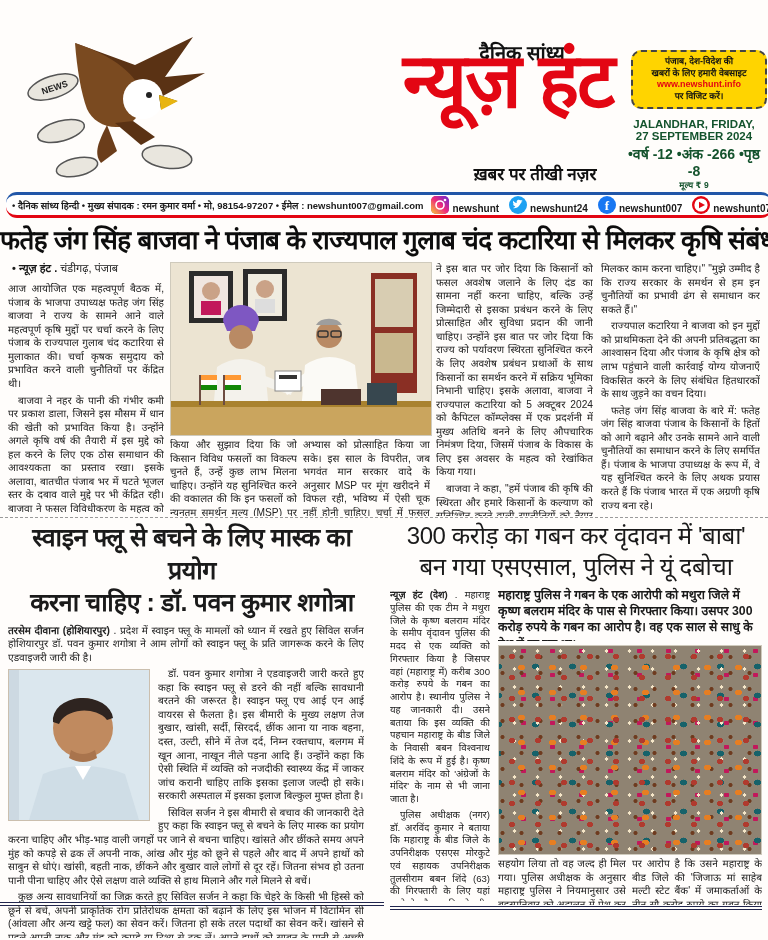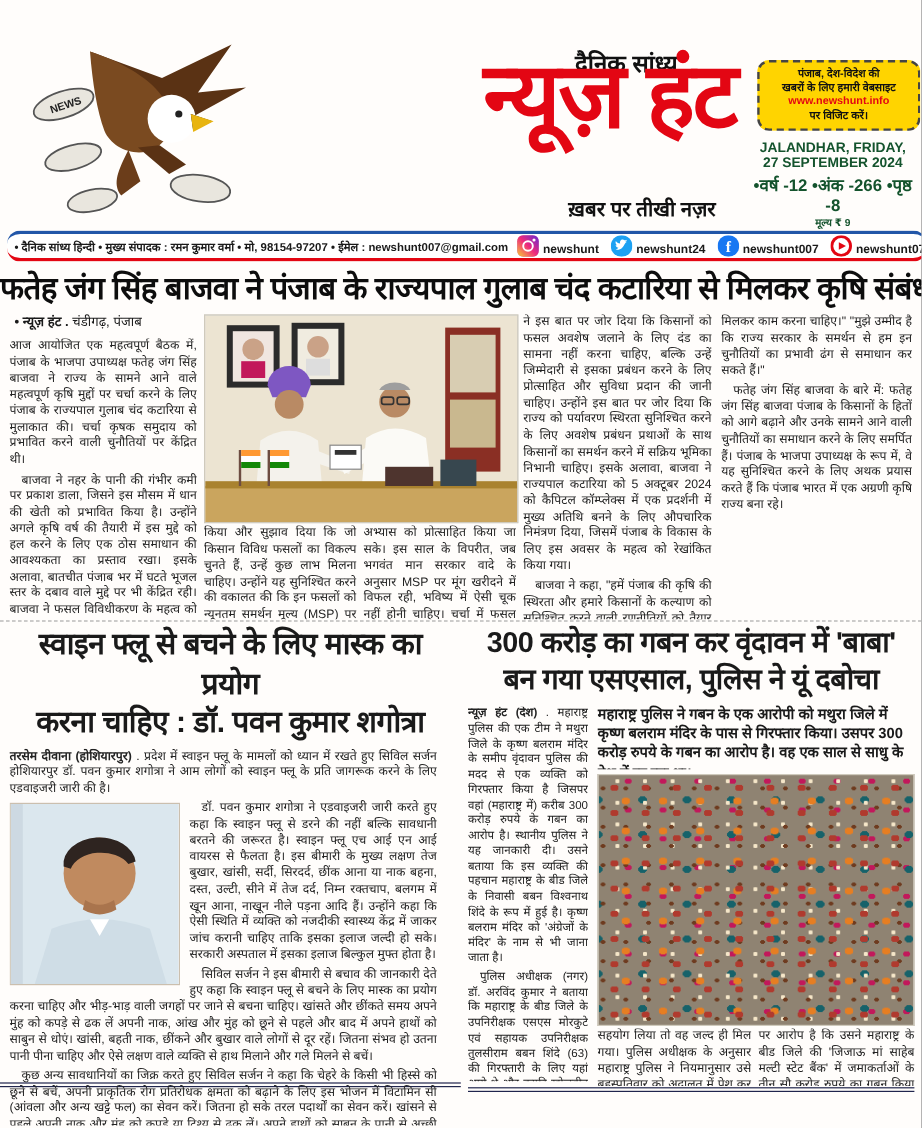--- a/index.html
+++ b/index.html
@@ -27,21 +27,21 @@
   .icn{width:18px;height:18px;display:inline-block;flex:0 0 auto;}
   
   .h1{font-size:26px;font-weight:800;color:#0d0d0d;text-align:center;white-space:nowrap;letter-spacing:-0.5px;}
   .by{font-size:11px;}
   .body{font-size:10.2px;line-height:1.33;text-align:justify;color:#222;overflow:hidden;}
   .body p{margin:0 0 3px 0;text-indent:10px;}
   .body p.noind{text-indent:0;}
   .photo{background:#ddd;overflow:hidden;border:1px solid #cfcabc;}
   .divider{border-top:1px dashed #9a9a9a;}
   .h2{font-size:25px;font-weight:800;text-align:center;line-height:1.3;letter-spacing:-0.4px;}
-  .h3{font-size:24px;font-weight:700;text-align:center;line-height:1.28;letter-spacing:-0.4px;}
+  .h3{font-size:24px;font-weight:400;text-align:center;line-height:1.28;letter-spacing:-0.4px;}
   .lead3{font-size:12.3px;font-weight:700;line-height:1.32;color:#1a1a1a;text-align:left;overflow:hidden;}
   .floatimg{float:left;margin:2px 8px 2px 0;}
   
   .crowd{background-color:#8f8372;background-image:
       radial-gradient(#b03a2e 18%,transparent 19%),
       radial-gradient(#e67e22 16%,transparent 17%),
       radial-gradient(#6e3b1f 15%,transparent 16%),
       radial-gradient(#f5e6c8 12%,transparent 13%),
       radial-gradient(#16626a 14%,transparent 15%),
       radial-gradient(#c2185b 13%,transparent 14%);
@@ -200,20 +200,21 @@
   </div>
   <div class="abs body" style="left:303px;top:438px;width:127px;height:78px">
     <p class="noind">अभ्यास को प्रोत्साहित किया जा सके। इस साल के विपरीत, जब भगवंत मान सरकार वादे के अनुसार MSP पर मूंग खरीदने में विफल रही, भविष्य में ऐसी चूक नहीं होनी चाहिए। चर्चा में फसल अवशेष प्रबंधन पर भी चर्चा हुई। बाजवा</p>
   </div>
   <div class="abs body" style="left:436px;top:262px;width:157px;height:254px">
     <p class="noind">ने इस बात पर जोर दिया कि किसानों को फसल अवशेष जलाने के लिए दंड का सामना नहीं करना चाहिए, बल्कि उन्हें जिम्मेदारी से इसका प्रबंधन करने के लिए प्रोत्साहित और सुविधा प्रदान की जानी चाहिए। उन्होंने इस बात पर जोर दिया कि राज्य को पर्यावरण स्थिरता सुनिश्चित करने के लिए अवशेष प्रबंधन प्रथाओं के साथ किसानों का समर्थन करने में सक्रिय भूमिका निभानी चाहिए। इसके अलावा, बाजवा ने राज्यपाल कटारिया को 5 अक्टूबर 2024 को कैपिटल कॉम्प्लेक्स में एक प्रदर्शनी में मुख्य अतिथि बनने के लिए औपचारिक निमंत्रण दिया, जिसमें पंजाब के विकास के लिए इस अवसर के महत्व को रेखांकित किया गया।</p>
     <p>बाजवा ने कहा, "हमें पंजाब की कृषि की स्थिरता और हमारे किसानों के कल्याण को सुनिश्चित करने वाली रणनीतियों को तैयार करने के लिए</p>
   </div>
   <div class="abs body" style="left:601px;top:262px;width:159px;height:254px">
     <p class="noind">मिलकर काम करना चाहिए।" "मुझे उम्मीद है कि राज्य सरकार के समर्थन से हम इन चुनौतियों का प्रभावी ढंग से समाधान कर सकते हैं।"</p>
+    <p>राज्यपाल कटारिया ने बाजवा को इन मुद्दों को प्राथमिकता देने की अपनी प्रतिबद्धता का आश्वासन दिया और पंजाब के कृषि क्षेत्र को लाभ पहुंचाने वाली कार्रवाई योग्य योजनाएँ विकसित करने के लिए संबंधित हितधारकों के साथ जुड़ने का वचन दिया।</p>
     <p>फतेह जंग सिंह बाजवा के बारे में: फतेह जंग सिंह बाजवा पंजाब के किसानों के हितों को आगे बढ़ाने और उनके सामने आने वाली चुनौतियों का समाधान करने के लिए समर्पित हैं। पंजाब के भाजपा उपाध्यक्ष के रूप में, वे यह सुनिश्चित करने के लिए अथक प्रयास करते हैं कि पंजाब भारत में एक अग्रणी कृषि राज्य बना रहे।</p>
   </div>
 
   <div class="abs divider" style="left:0;top:517px;width:768px"></div>
 
   <div class="abs" style="left:0;top:521px;width:384px;height:381px;border-bottom:4px double #20254d">
     <div class="h2" style="padding:0 6px">स्वाइन फ्लू से बचने के लिए मास्क का प्रयोग</div>
     <div class="h2" style="padding:0 6px">करना चाहिए : डॉ. पवन कुमार शगोत्रा</div>
     <div class="body" style="margin:5px 20px 0 8px;height:314px">
       <p class="noind"><b>तरसेम दीवाना (होशियारपुर)</b><span> . प्रदेश में स्वाइन फ्लू के मामलों को ध्यान में रखते हुए सिविल सर्जन होशियारपुर डॉ. पवन कुमार शगोत्रा ने आम लोगों को स्वाइन फ्लू के प्रति जागरूक करने के लिए एडवाइजरी जारी की है।</span></p>

